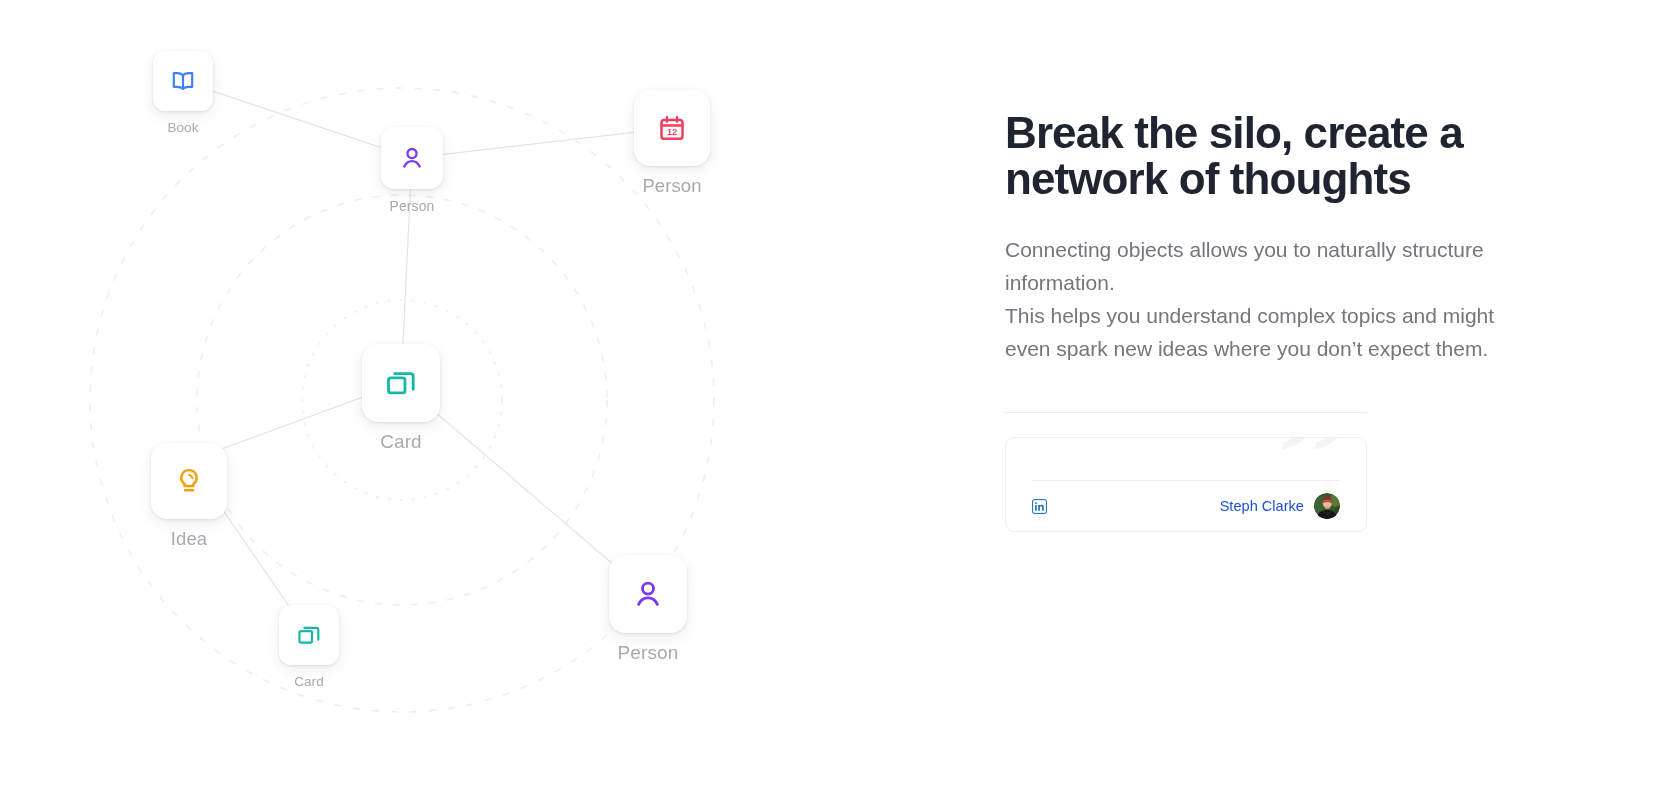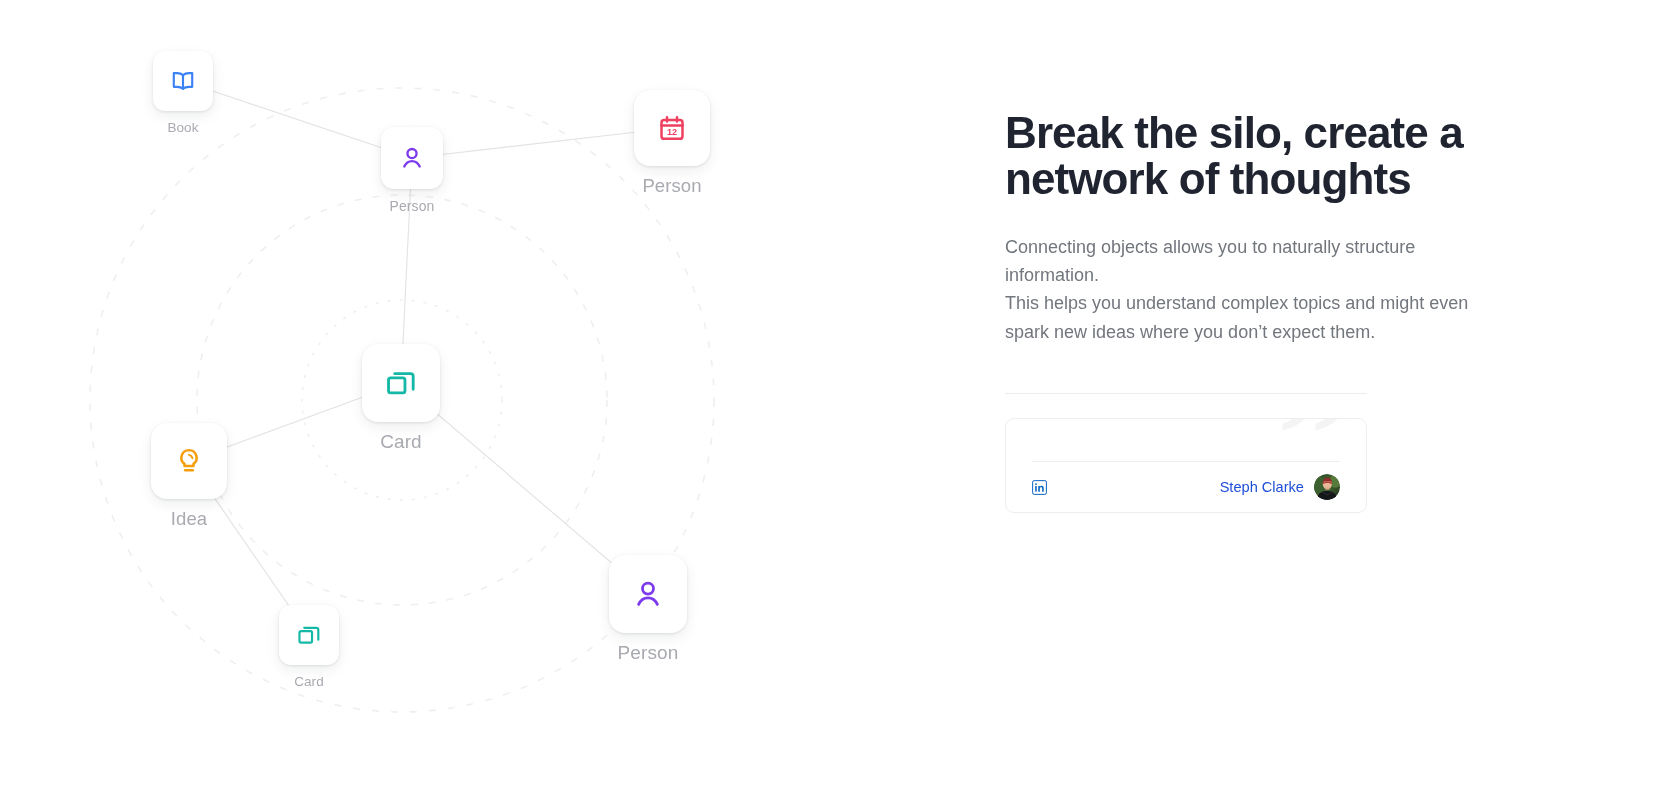--- a/index.html
+++ b/index.html
@@ -70,21 +70,21 @@
     margin: 0;
     font-size: 44px;
     line-height: 1.04;
     font-weight: bold;
     letter-spacing: -0.9px;
     color: #1f2430;
   }
   #subcopy {
     width: 505px;
     margin: 31px 0 0 0;
-    font-size: 18px;
+    font-size: 21px;
     line-height: 1.58;
     color: #72767d;
     white-space: pre-line;
   }
   #divider {
     width: 362px;
     height: 1px;
     background: #ececee;
     margin: 47px 0 0 0;
   }
@@ -209,21 +209,21 @@
         </div>
         <div class="graph-node node-xl" style="left: 362px; top: 344px;">
           <div class="node-tile">
             <svg viewBox="0 0 24 24" fill="none" stroke="#14b8a6" stroke-width="2" stroke-linecap="round" stroke-linejoin="round" width="34" height="34">
               <rect x="3.2" y="8.4" width="11.6" height="10.6" rx="1.5"></rect>
               <path d="M7.6 5.4h11.1a1.9 1.9 0 0 1 1.9 1.9v9.1"></path>
             </svg>
           </div>
           <div class="node-label">Card</div>
         </div>
-        <div class="graph-node node-lg" style="left: 151px; top: 423px;">
+        <div class="graph-node node-lg" style="left: 151px; top: 443px;">
           <div class="node-tile">
             <svg viewBox="0 0 24 24" fill="none" stroke="#f59e0b" stroke-width="2" stroke-linecap="round" stroke-linejoin="round" width="30" height="30">
               <path d="M12 3.3a6.1 6.1 0 0 0-3.6 11v1.6h7.2v-1.6A6.1 6.1 0 0 0 12 3.3z"></path>
               <path d="M8.9 19.3h6.2"></path>
               <path d="M12 7.1a3.9 3.9 0 0 1 2.8 2.6" stroke-width="1.6"></path>
             </svg>
           </div>
           <div class="node-label">Idea</div>
         </div>
         <div class="graph-node node-xl" style="left: 609px; top: 555px;">

